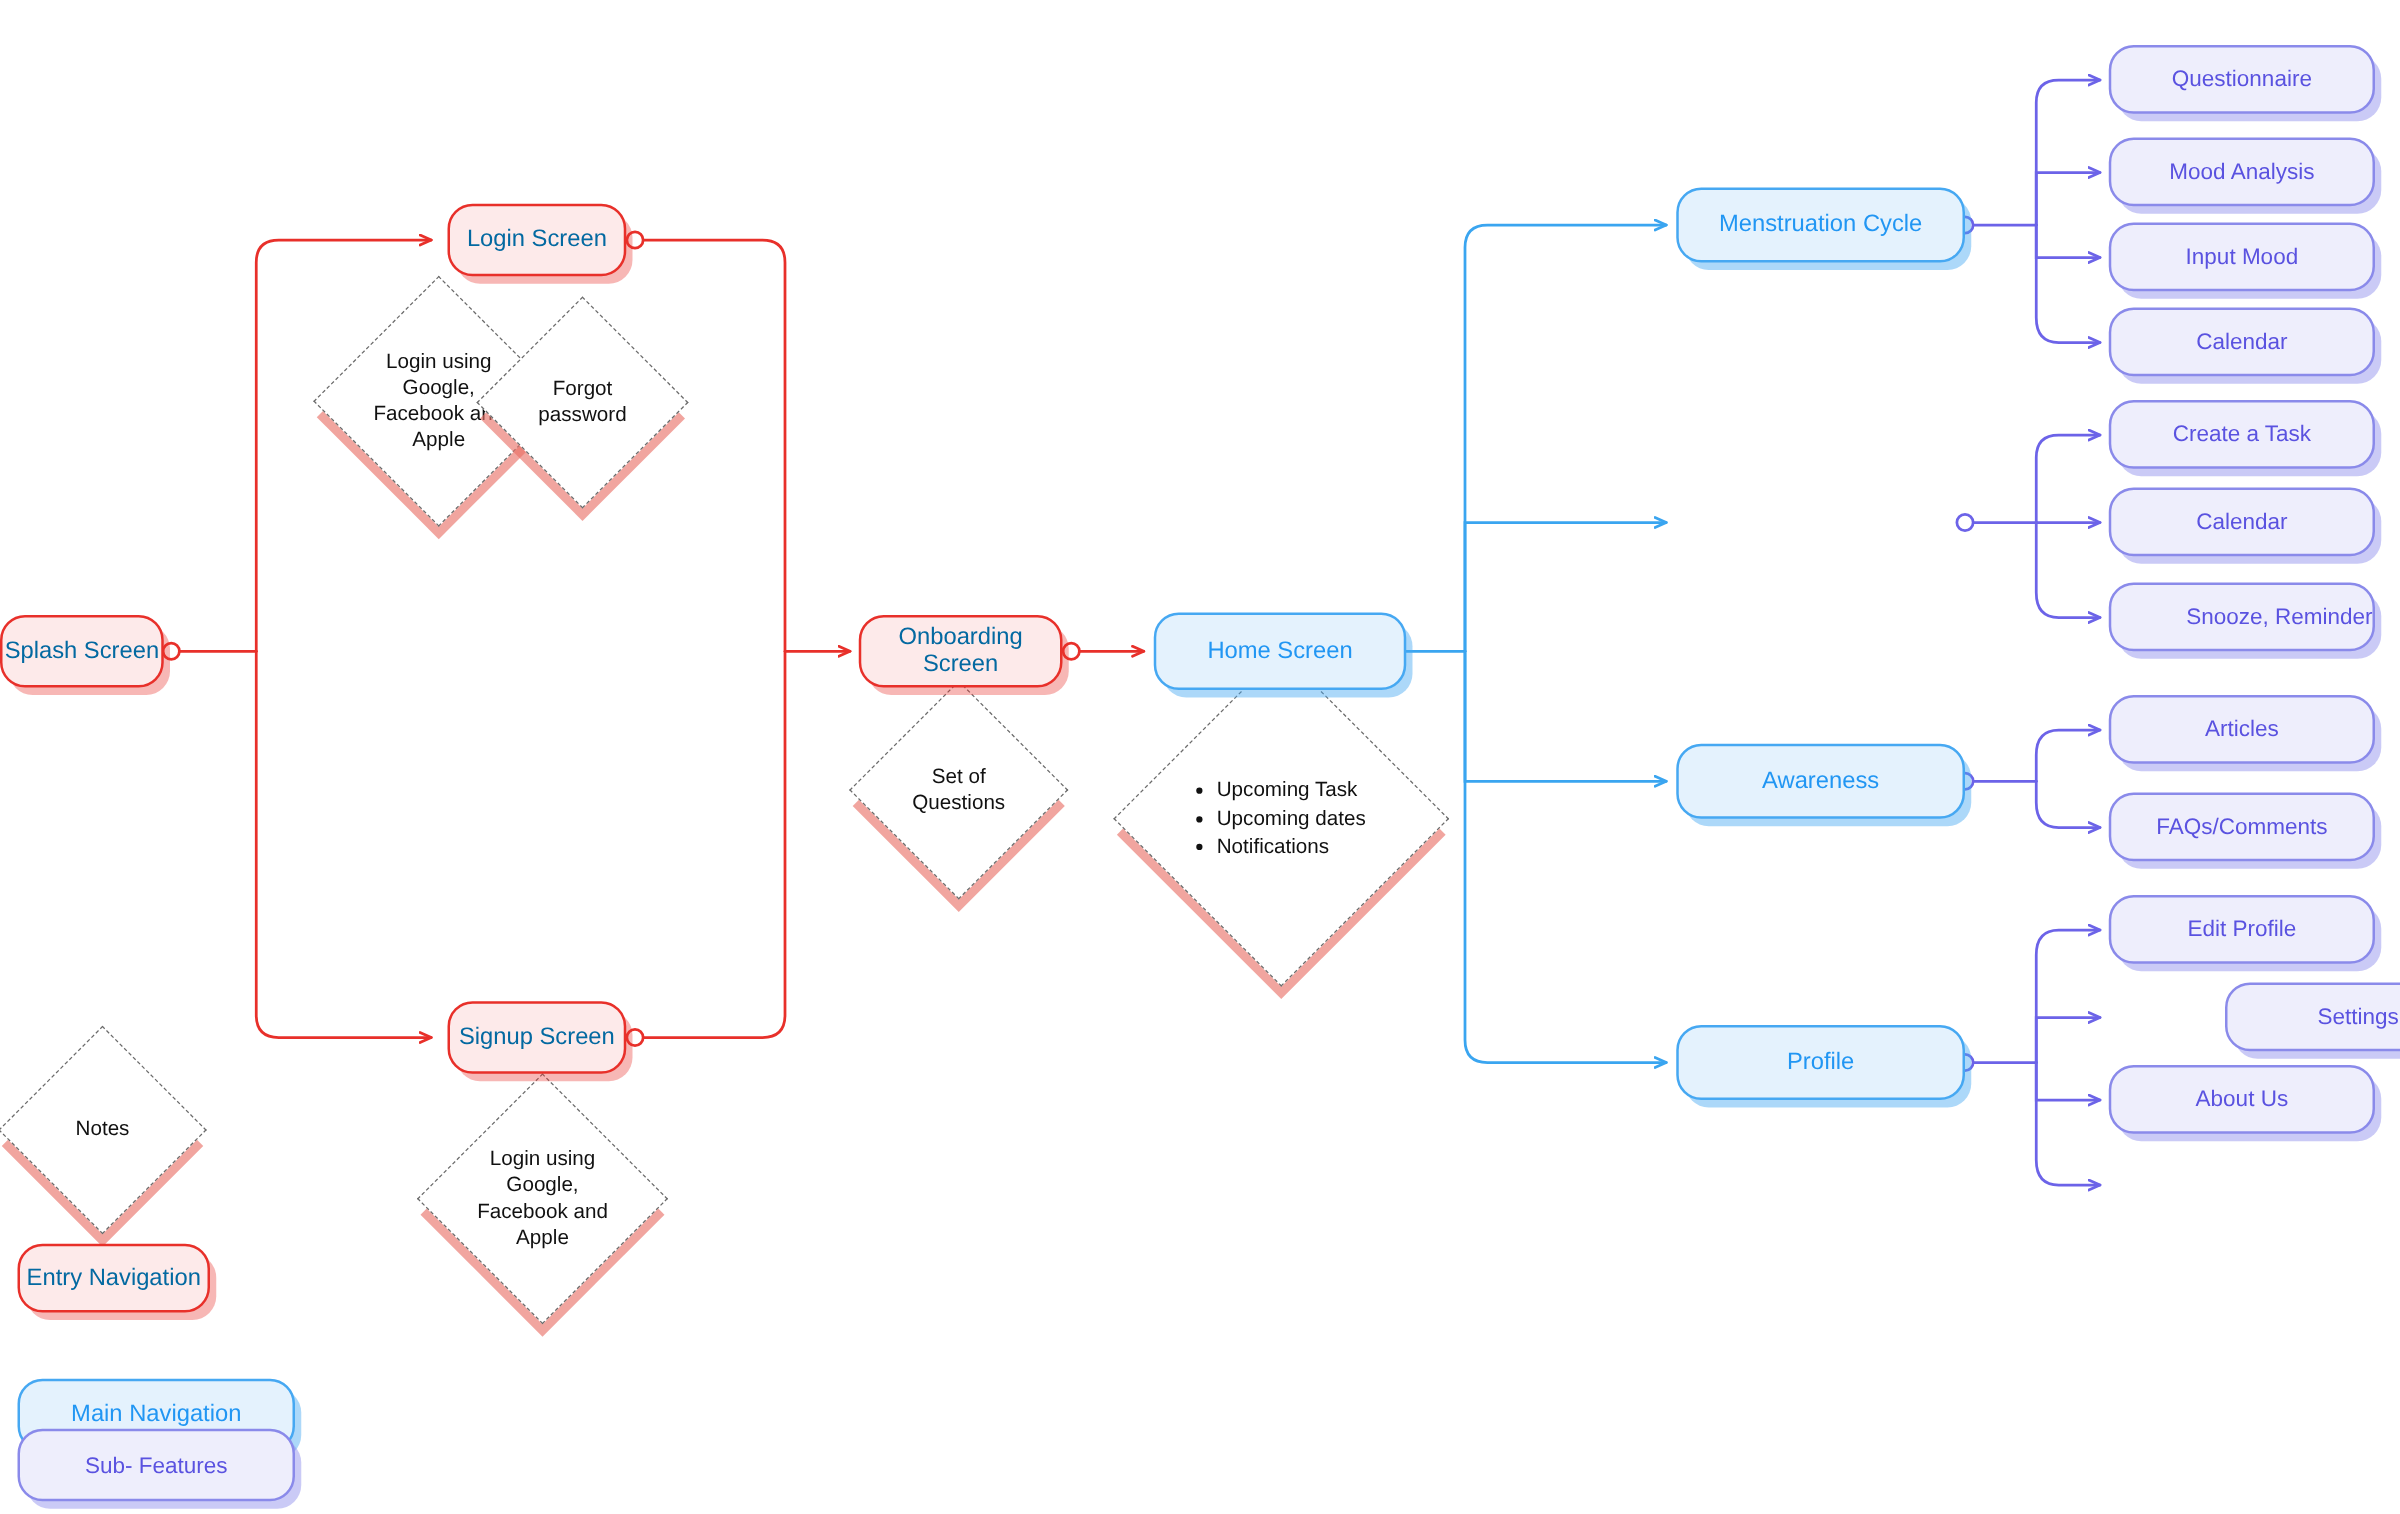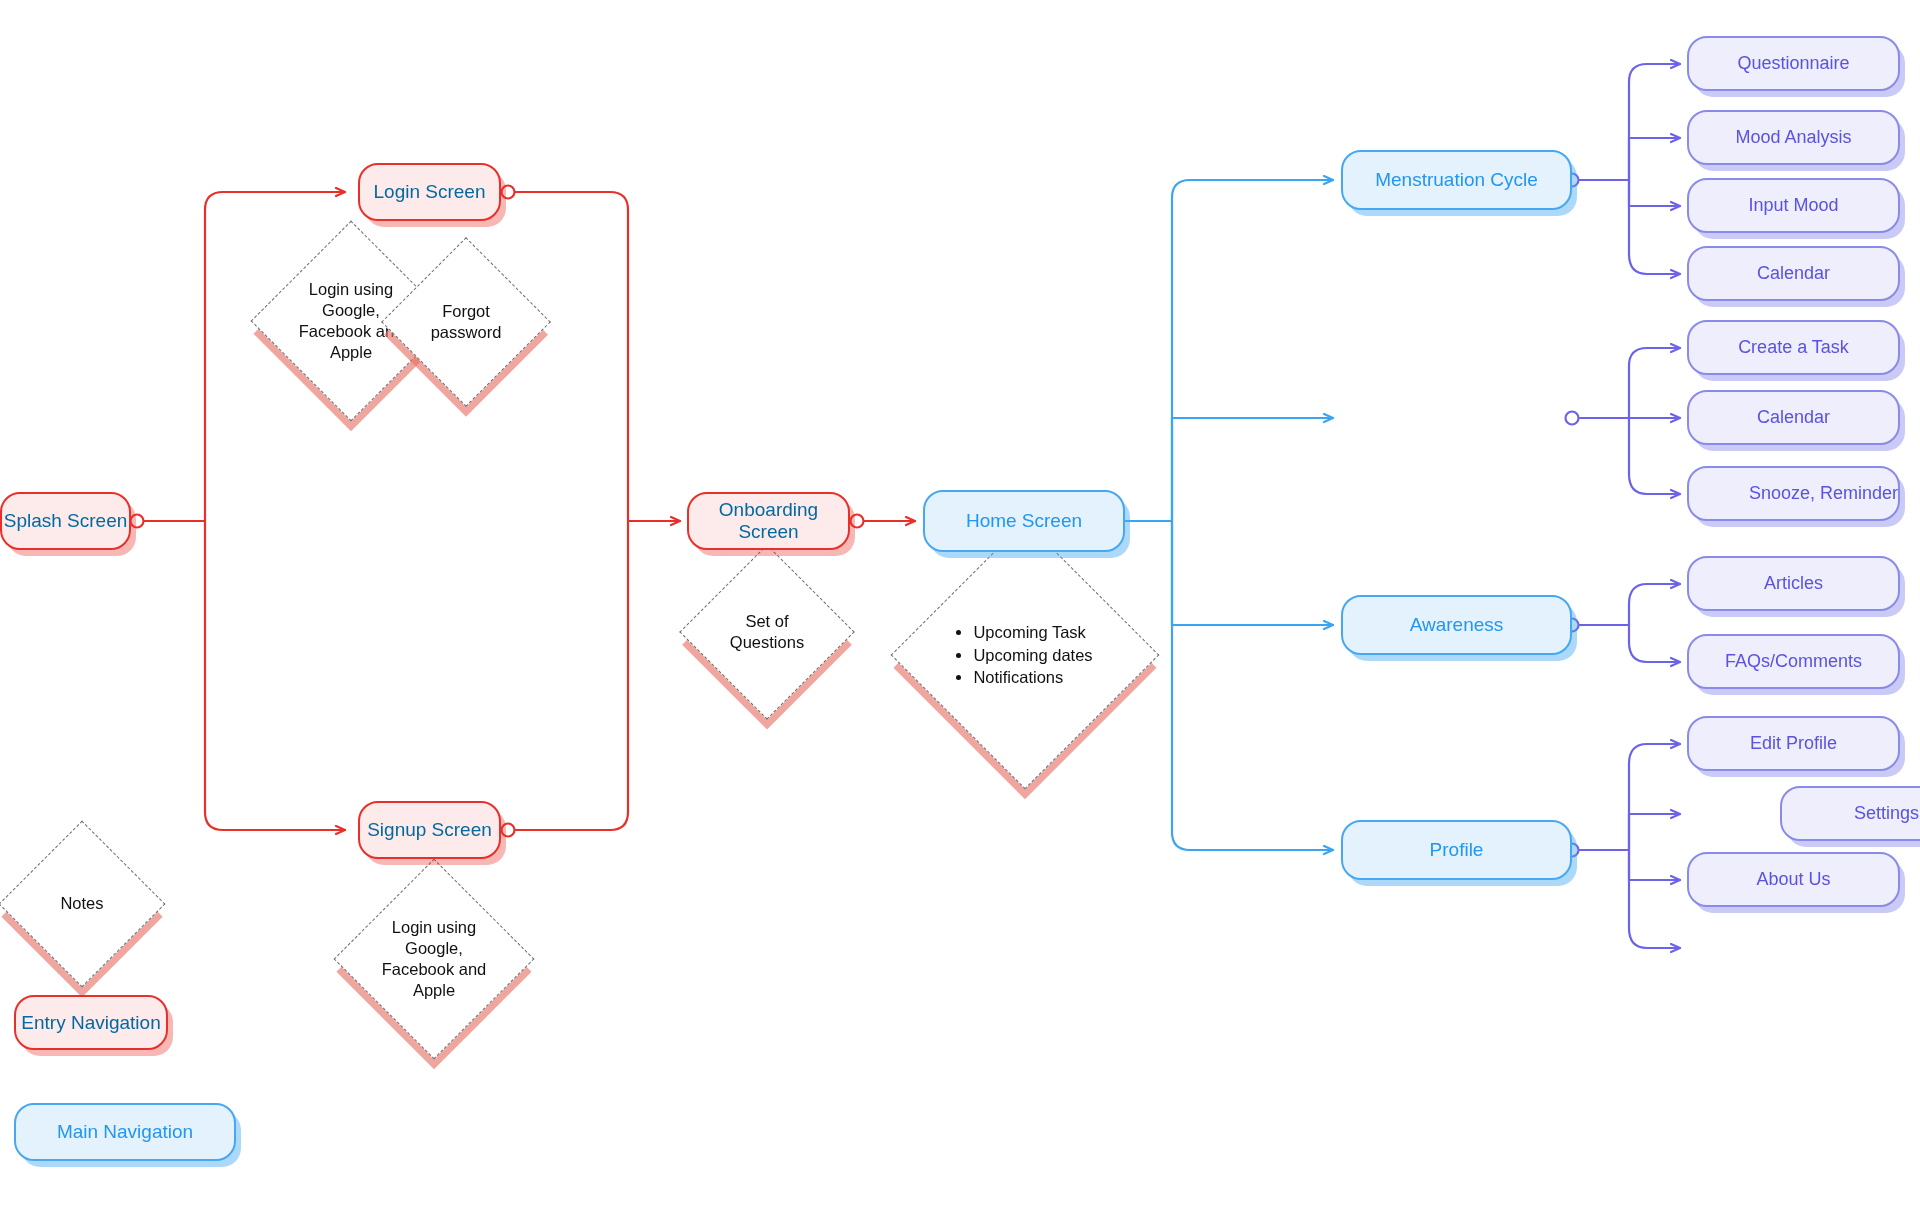--- a/index.html
+++ b/index.html
@@ -250,14 +250,17 @@
         <span>Notes</span>
       </div>
   </div>
 
   <div class="node entry legend-box" style="left:14px;top:995px;width:154px;height:55px;">
     <span class="lbl">Entry Navigation</span>
   </div>
   <div class="node main legend-box" style="left:14px;top:1063px;width:222px;height:58px;margin-top:40px;">
     <span class="lbl">Main Navigation</span>
   </div>
+  <div class="node sub legend-box" style="left:14px;top:1143px;width:222px;height:58px;">
+    <span class="lbl">Sub- Features</span>
+  </div>
 
 </div>
 
 </body></html>

